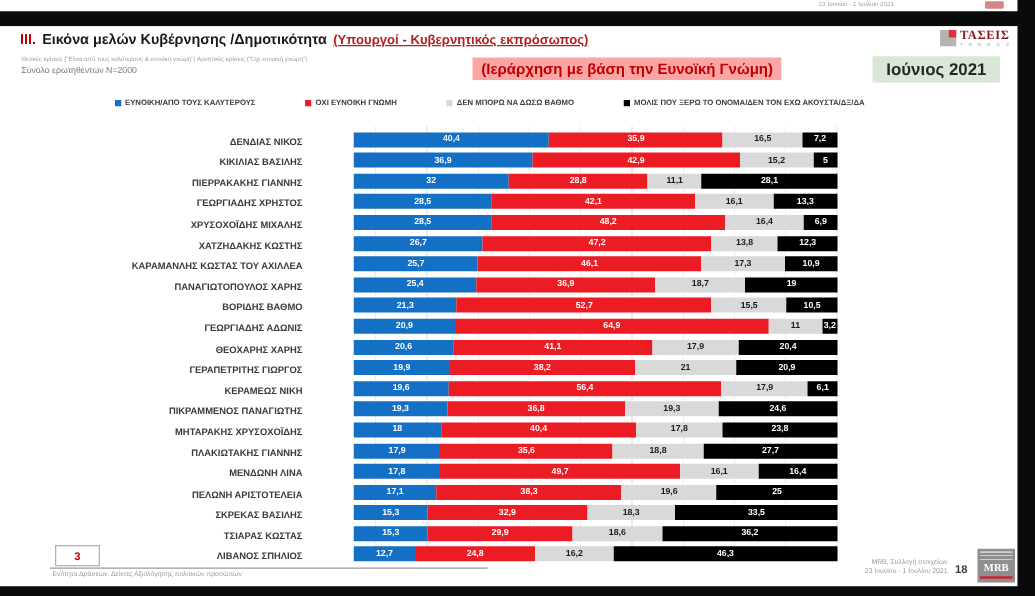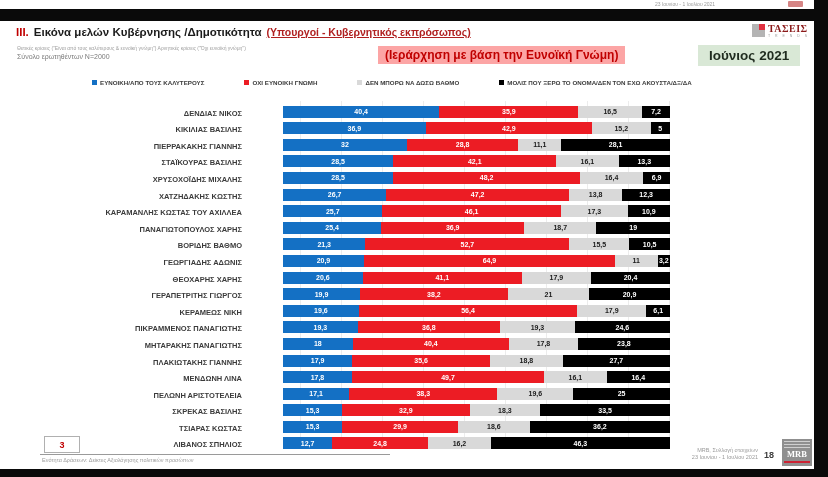--- a/index.html
+++ b/index.html
@@ -131,21 +131,21 @@
         <div class="row">
           <div class="row-name">ΠΙΕΡΡΑΚΑΚΗΣ ΓΙΑΝΝΗΣ</div>
           <div class="row-bars">
             <div class="seg" style="width: 32%; background: rgb(20, 112, 196); color: rgb(255, 255, 255);">32</div>
             <div class="seg" style="width: 28.8%; background: rgb(236, 28, 36); color: rgb(255, 255, 255);">28,8</div>
             <div class="seg" style="width: 11.1%; background: rgb(217, 217, 217); color: rgb(26, 26, 26);">11,1</div>
             <div class="seg" style="width: 28.1%; background: rgb(0, 0, 0); color: rgb(255, 255, 255);">28,1</div>
           </div>
         </div>
         <div class="row">
-          <div class="row-name">ΣΤΑΪΚΟΥΡΑΣ ΒΑΣΙΛΗΣ</div>
+          <div class="row-name">ΓΕΩΡΓΙΑΔΗΣ ΧΡΗΣΤΟΣ</div>
           <div class="row-bars">
             <div class="seg" style="width: 28.5%; background: rgb(20, 112, 196); color: rgb(255, 255, 255);">28,5</div>
             <div class="seg" style="width: 42.1%; background: rgb(236, 28, 36); color: rgb(255, 255, 255);">42,1</div>
             <div class="seg" style="width: 16.1%; background: rgb(217, 217, 217); color: rgb(26, 26, 26);">16,1</div>
             <div class="seg" style="width: 13.3%; background: rgb(0, 0, 0); color: rgb(255, 255, 255);">13,3</div>
           </div>
         </div>
         <div class="row">
           <div class="row-name">ΧΡΥΣΟΧΟΪΔΗΣ ΜΙΧΑΛΗΣ</div>
           <div class="row-bars">
@@ -230,21 +230,21 @@
         <div class="row">
           <div class="row-name">ΠΙΚΡΑΜΜΕΝΟΣ ΠΑΝΑΓΙΩΤΗΣ</div>
           <div class="row-bars">
             <div class="seg" style="width: 19.3%; background: rgb(20, 112, 196); color: rgb(255, 255, 255);">19,3</div>
             <div class="seg" style="width: 36.8%; background: rgb(236, 28, 36); color: rgb(255, 255, 255);">36,8</div>
             <div class="seg" style="width: 19.3%; background: rgb(217, 217, 217); color: rgb(26, 26, 26);">19,3</div>
             <div class="seg" style="width: 24.6%; background: rgb(0, 0, 0); color: rgb(255, 255, 255);">24,6</div>
           </div>
         </div>
         <div class="row">
-          <div class="row-name">ΜΗΤΑΡΑΚΗΣ ΠΑΝΑΓΙΩΤΗΣ</div>
+          <div class="row-name">ΜΗΤΑΡΑΚΗΣ ΧΡΥΣΟΧΟΪΔΗΣ</div>
           <div class="row-bars">
             <div class="seg" style="width: 18%; background: rgb(20, 112, 196); color: rgb(255, 255, 255);">18</div>
             <div class="seg" style="width: 40.4%; background: rgb(236, 28, 36); color: rgb(255, 255, 255);">40,4</div>
             <div class="seg" style="width: 17.8%; background: rgb(217, 217, 217); color: rgb(26, 26, 26);">17,8</div>
             <div class="seg" style="width: 23.8%; background: rgb(0, 0, 0); color: rgb(255, 255, 255);">23,8</div>
           </div>
         </div>
         <div class="row">
           <div class="row-name">ΠΛΑΚΙΩΤΑΚΗΣ ΓΙΑΝΝΗΣ</div>
           <div class="row-bars">

